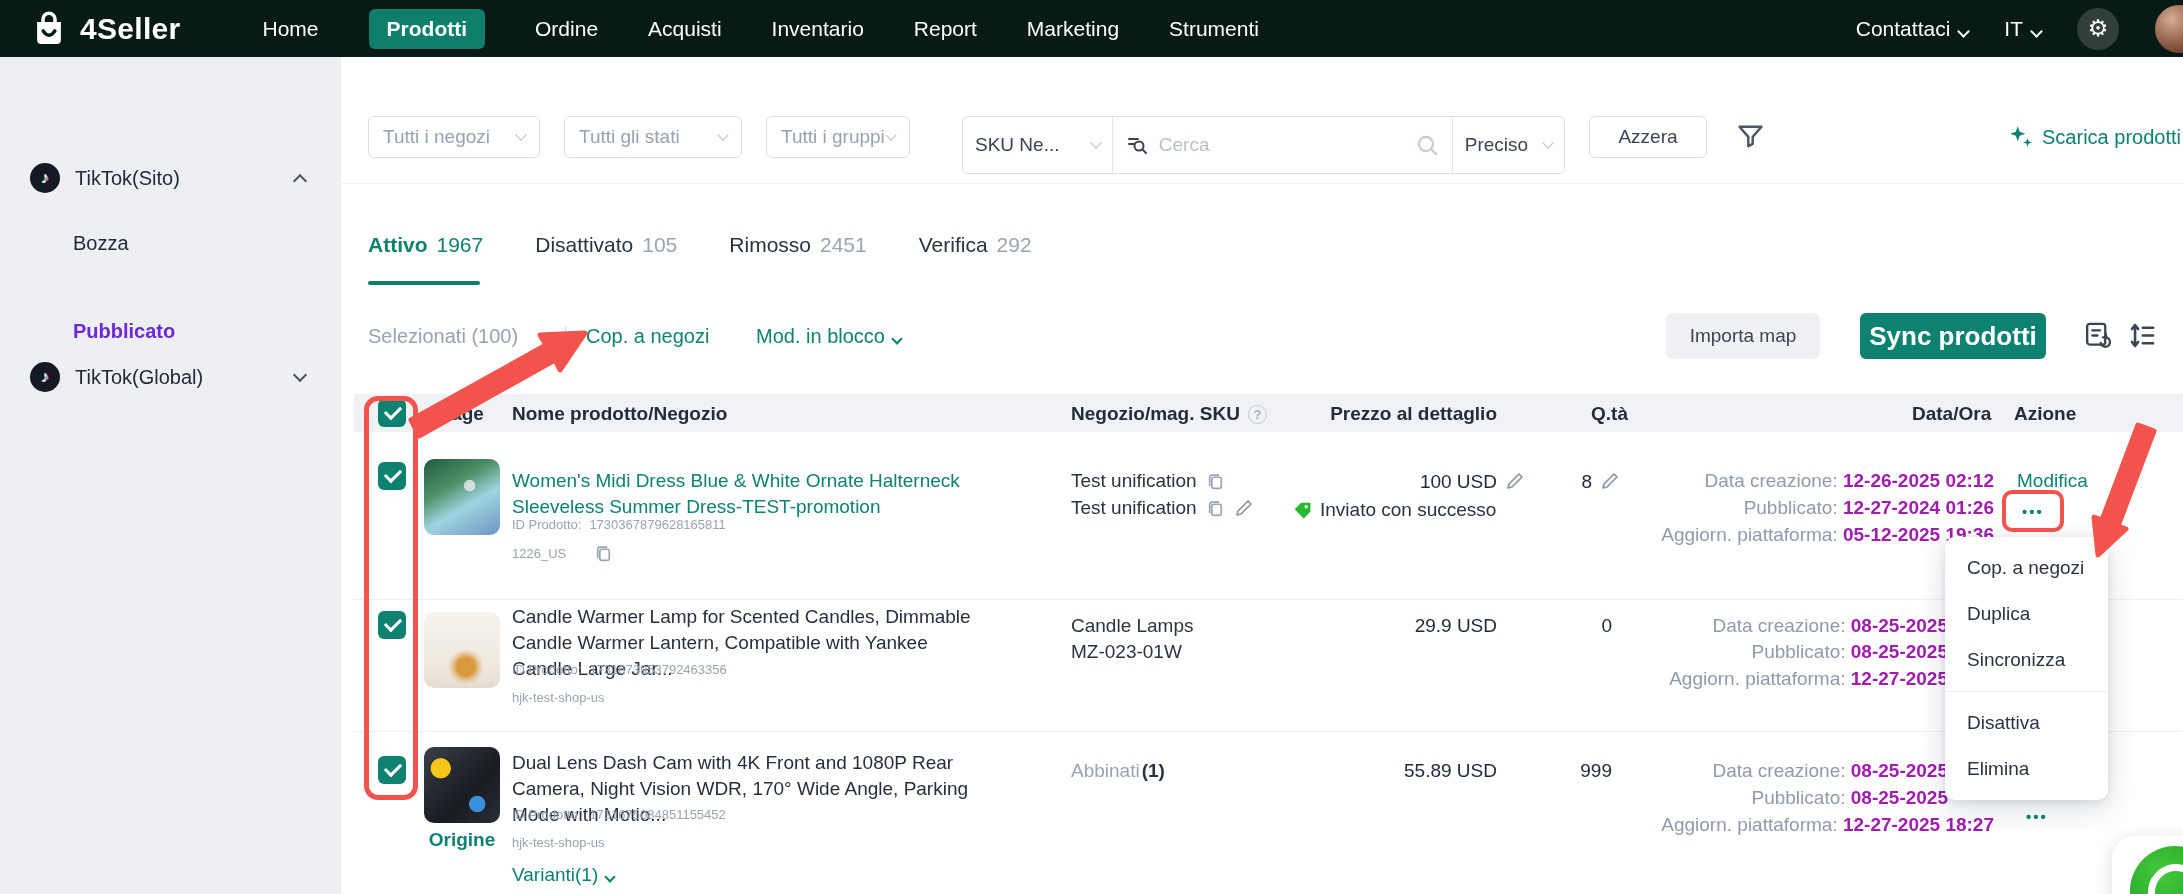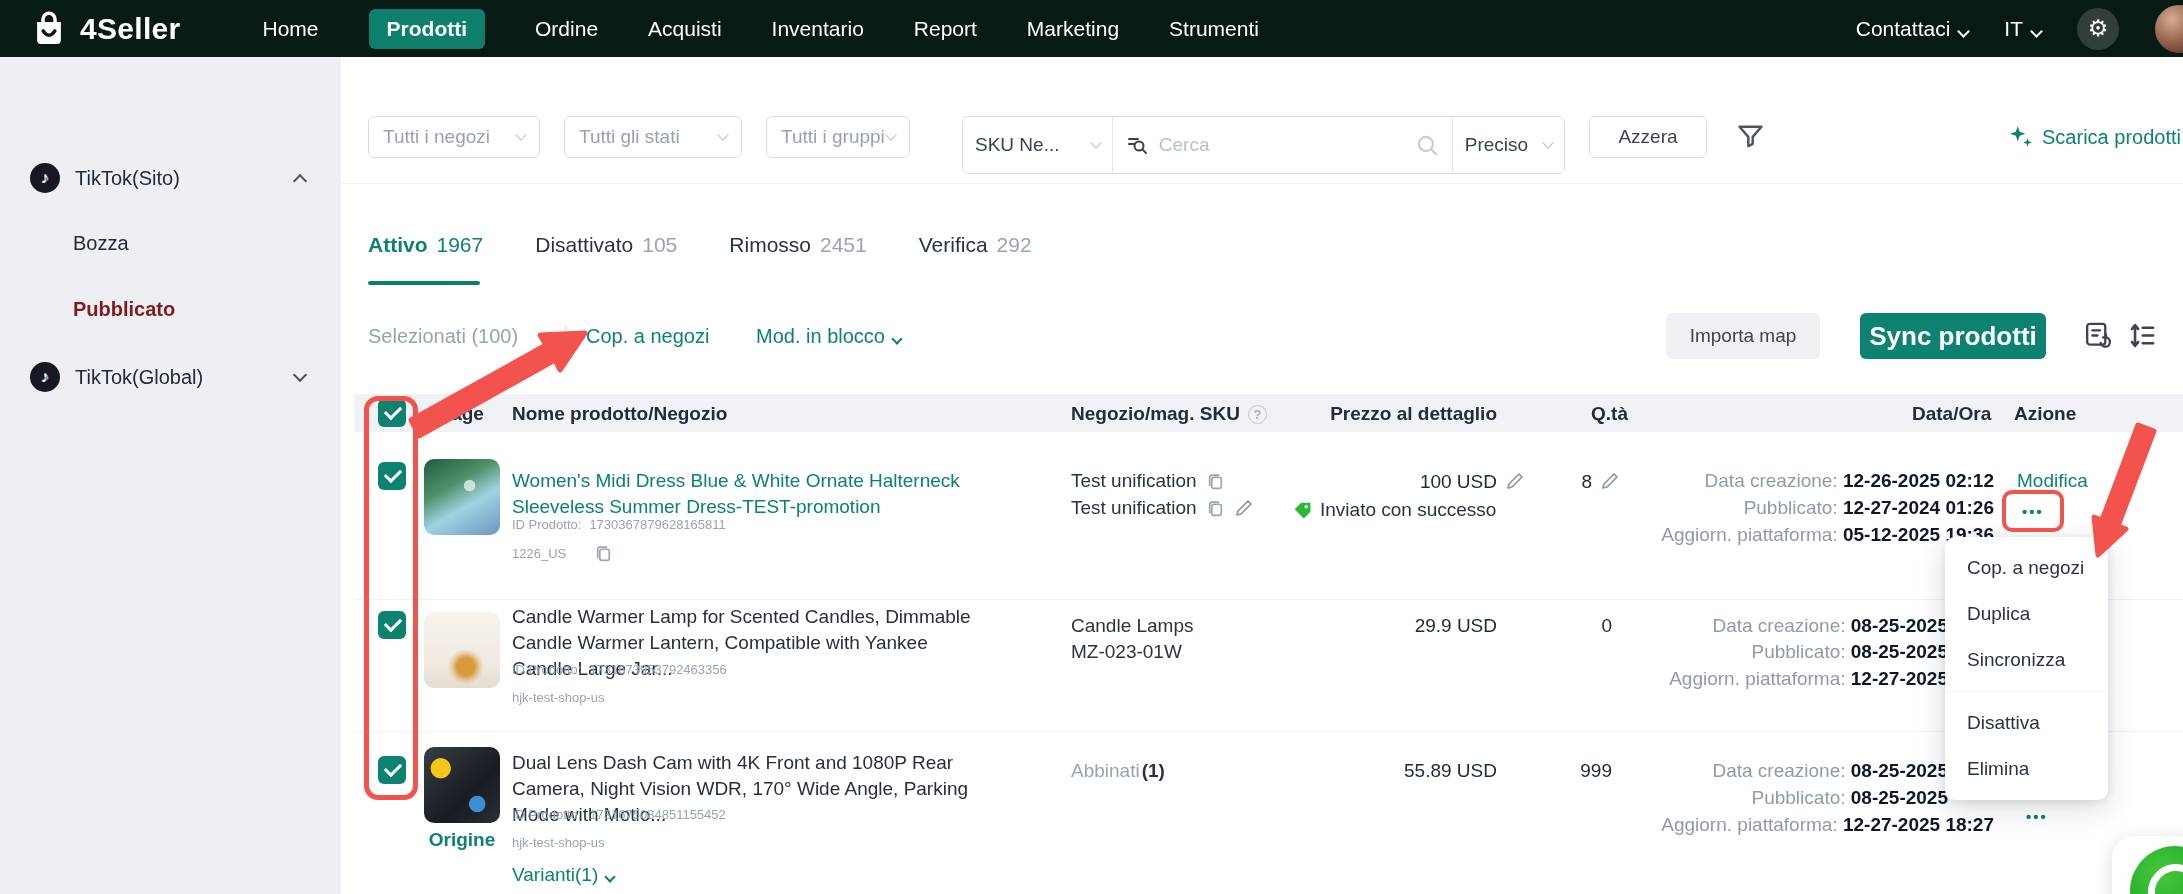--- a/index.html
+++ b/index.html
@@ -29,21 +29,21 @@
   .side-row { position:absolute; left:0; width:341px; display:flex; align-items:center; gap:15px;
               padding:0 36px 0 30px; font-size:20px; color:#222b3a; cursor:pointer; }
   .tiktok-ic { width:30px; height:30px; border-radius:50%; background:#161823; color:#fff; display:flex;
                align-items:center; justify-content:center; font-size:16px; flex:0 0 auto;
                text-shadow:1px 0 0 #ff3b5c, -1px 0 0 #25f4ee; }
   .chev-g { width:10px; height:10px; border-right:2.2px solid #49505e; border-bottom:2.2px solid #49505e;
             display:inline-block; margin-left:auto; }
   .chev-g.up { transform:rotate(-135deg); margin-top:6px; }
   .chev-g.down { transform:rotate(45deg); margin-top:-4px; }
   .side-child { position:absolute; left:73px; font-size:20px; color:#222b3a; cursor:pointer; }
-  .side-child.active { color:#7f1d1d; font-weight:600; }
+  .side-child.active { color:#6d28d9; font-weight:600;margin-top:22px; }
 
   
   .ctl { position:absolute; height:42px; border:1px solid #dadfe6; border-radius:6px; background:#fff;
          display:flex; align-items:center; padding:0 14px; color:#98a2b2; font-size:19px; cursor:pointer; }
   .ctl .chev-s { margin-left:auto; }
   .chev-s { width:8px; height:8px; border-right:1.8px solid #b9c1cc; border-bottom:1.8px solid #b9c1cc;
             display:inline-block; transform:rotate(45deg); margin-top:-4px; }
   .search-group { position:absolute; left:962px; top:116px; width:603px; height:58px; border:1px solid #dadfe6;
                   border-radius:6px; background:#fff; display:flex; align-items:stretch; }
   .sg-sku { width:158px; display:flex; align-items:center; padding:0 12px; color:#3a4353;
@@ -89,21 +89,21 @@
   .pimg { position:absolute; width:76px; height:76px; border-radius:10px; overflow:hidden; }
   .title { position:absolute; width:462px; line-height:26px; font-size:19px; }
   .title.teal { color:#0c8270; cursor:pointer; }
   .title.dark { color:#272f3e; }
   .gray { color:#99a3b2; }
   .grayline { position:absolute; font-size:13px; color:#99a3b2; display:flex; align-items:center; gap:8px; white-space:nowrap; }
   .skuline { position:absolute; font-size:19px; color:#2a3342; display:flex; align-items:center; gap:9px; white-space:nowrap; }
   .num { position:absolute; font-size:19px; color:#222c3c; white-space:nowrap; }
   .dateline { position:absolute; font-size:19px; white-space:nowrap; }
   .dateline .dl { color:#909aaa; }
-  .dateline .dv { color:#0f172a; font-weight:600; }
+  .dateline .dv { color:#a21caf; font-weight:600; }
   .rowsep { position:absolute; left:354px; width:1829px; height:1px; background:#eef0f3; }
   .more-dots { position:absolute; color:#0d8270; font-weight:700; font-size:15px; letter-spacing:2px;
                display:flex; align-items:center; justify-content:center; cursor:pointer; }
   .status { position:absolute; display:flex; align-items:center; gap:7px; font-size:19px; color:#2a3342; white-space:nowrap; }
 
   
   .ctx-menu { position:absolute; left:1945px; top:537px; width:163px; background:#fff; border-radius:10px;
               box-shadow:0 8px 30px rgba(21,38,60,.16), 0 2px 8px rgba(21,38,60,.10); padding:8px 0; z-index:40; }
   .ctx-item { height:46px; display:flex; align-items:center; padding:0 22px; font-size:19px; color:#2b3342;
               cursor:pointer; white-space:nowrap; }

